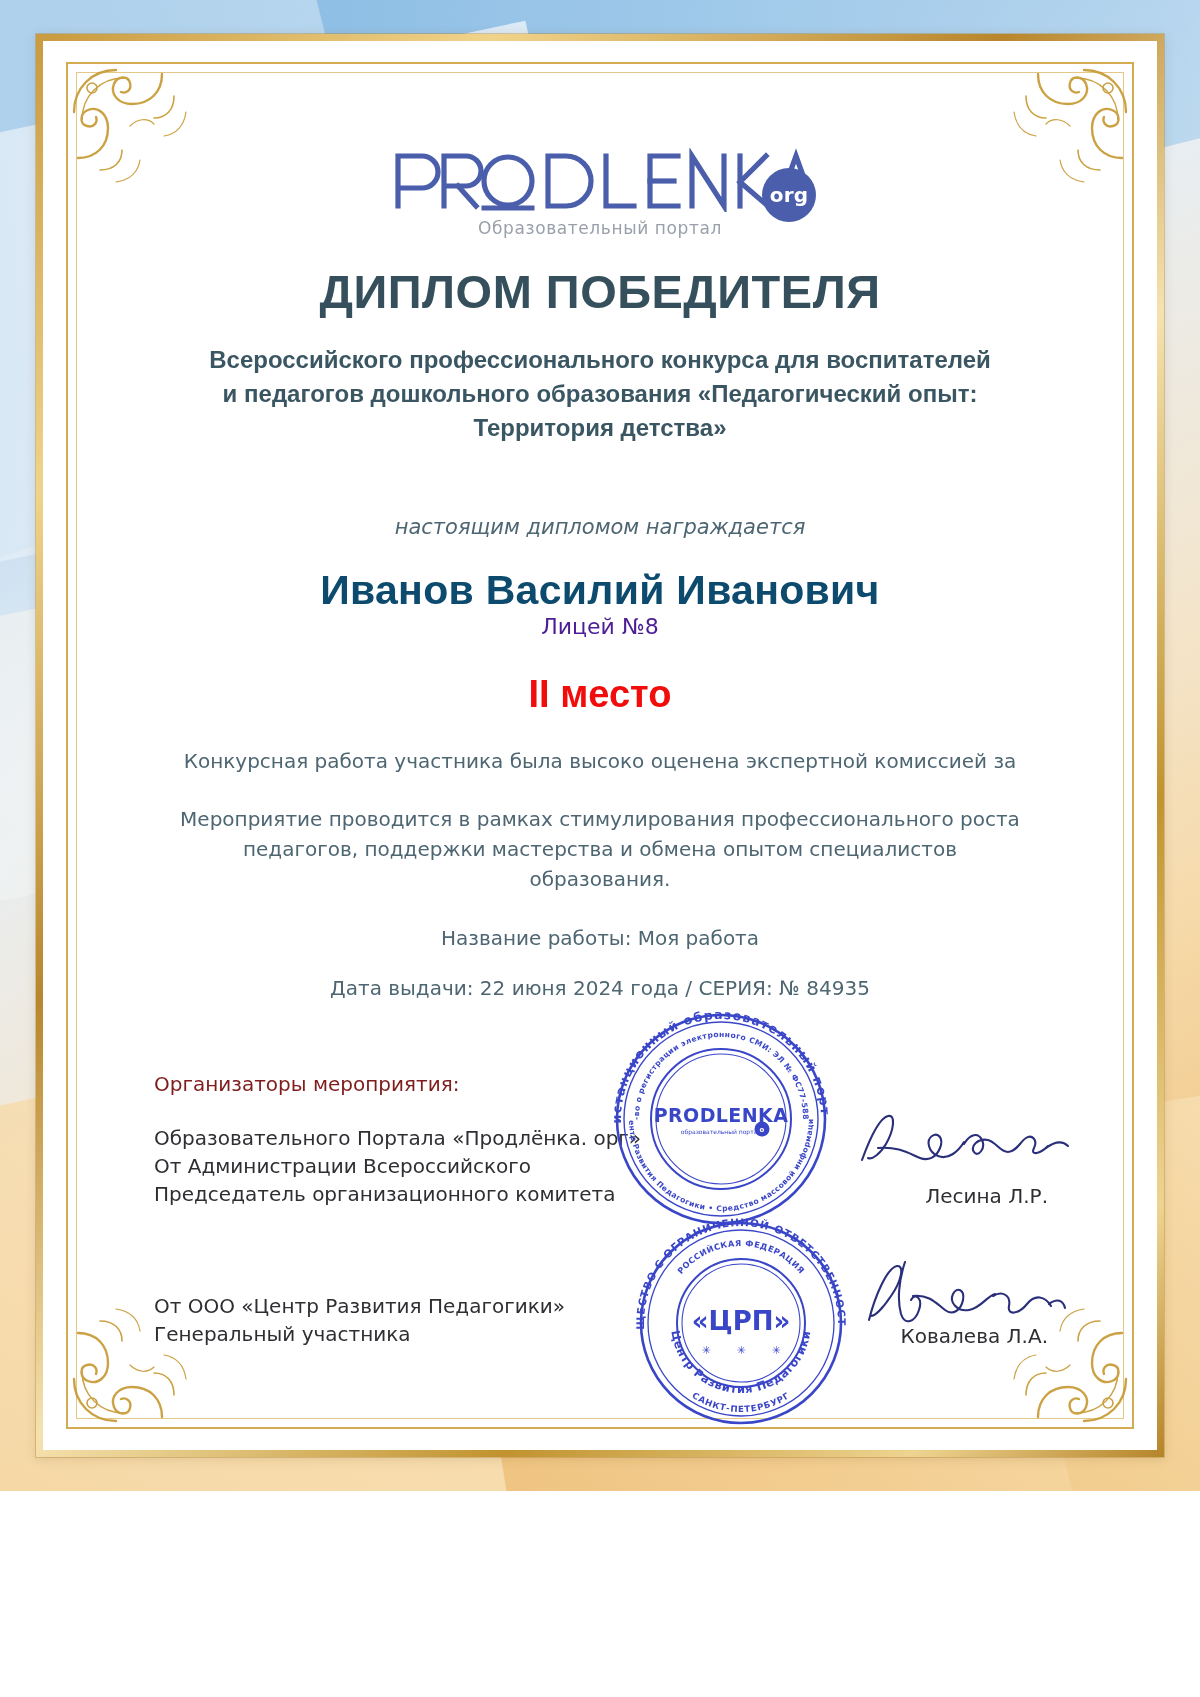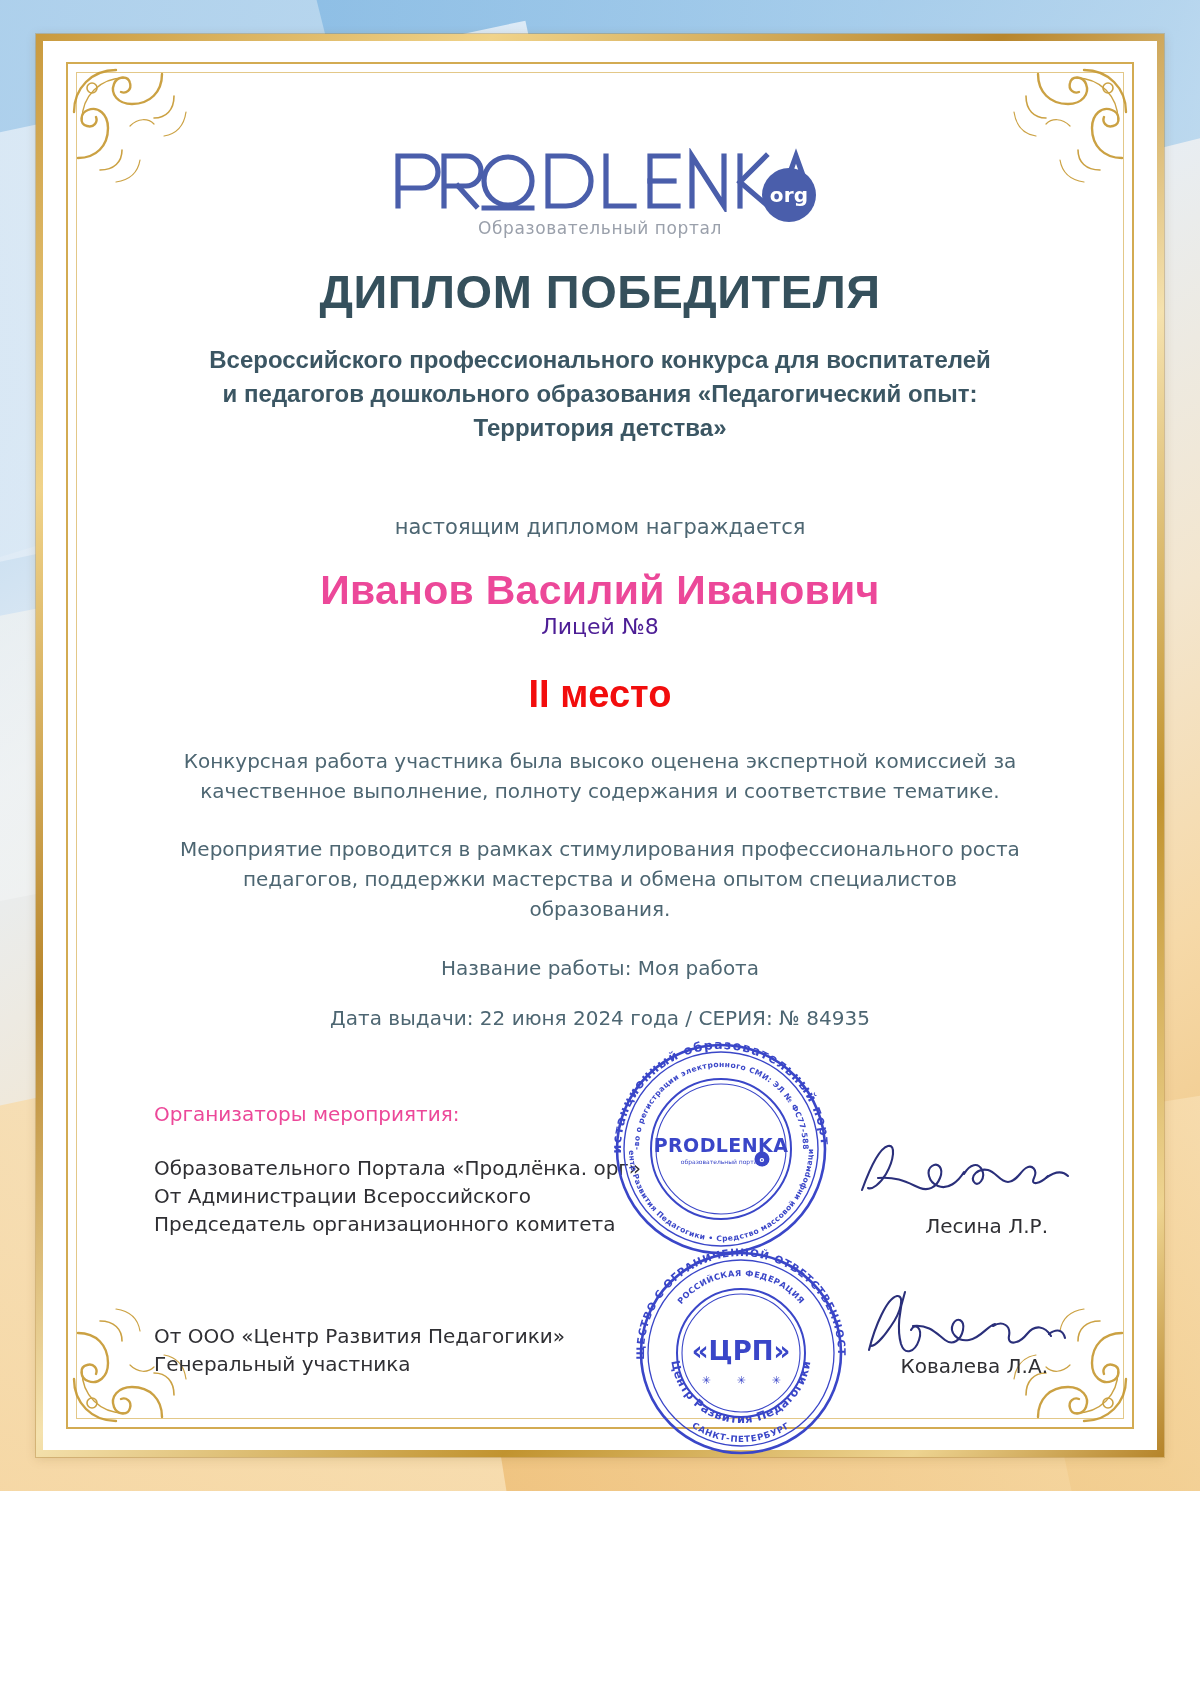--- a/index.html
+++ b/index.html
@@ -92,26 +92,26 @@
     color:#35505c;
   }
   .subtitle{
     margin:24px auto 0;max-width:880px;text-align:center;
     font-family:"Liberation Sans", sans-serif;
     font-weight:bold;font-size:24px;line-height:1.42;color:#3b5663;
   }
   .awarded{
     margin-top:70px;text-align:center;
     font-family:"DejaVu Sans", sans-serif;
-    font-size:21px;color:#4d6672;
+    font-size:21px;color:#4d6672;font-style:italic;
   }
   .recipient{
     margin-top:28px;text-align:center;
     font-family:"Liberation Sans", sans-serif;
-    font-weight:bold;font-size:41px;color:#ec4899;letter-spacing:.3px;
+    font-weight:bold;font-size:41px;color:#0c4a6e;letter-spacing:.3px;
   }
   .org-line{
     text-align:center;
     font-family:"DejaVu Sans", sans-serif;
     font-size:22px;color:#4c1d95;
   }
   .place{
     margin-top:34px;text-align:center;
     font-family:"Liberation Sans", sans-serif;
     font-weight:bold;font-size:38px;color:#f20d0d;
@@ -125,21 +125,21 @@
   .meta{
     margin:32px auto 0;text-align:center;
     font-family:"DejaVu Sans", sans-serif;
     font-size:20px;color:#4d6672;
   }
   .meta.m2{margin-top:26px;}
 
   
   .sign-area{position:relative;margin-top:66px;height:300px;}
   .organizers-label{
-    font-family:"DejaVu Sans", sans-serif;font-size:20px;color:#ec4899;
+    font-family:"DejaVu Sans", sans-serif;font-size:20px;color:#7f1d1d;
     position:absolute;left:58px;top:6px;
   }
   .sig-block{position:absolute;left:58px;}
   .sig-block.b1{top:58px;}
   .sig-block.b2{top:226px;}
   .sig-block div{
     font-family:"DejaVu Sans", sans-serif;font-size:20px;color:#2f2f33;line-height:1.4;
   }
   .signer{
     position:absolute;right:56px;
@@ -273,21 +273,20 @@
       <div>Территория детства»</div>
     </div>
 
     <div class="awarded">настоящим дипломом награждается</div>
     <div class="recipient">Иванов Василий Иванович</div>
     <div class="org-line">Лицей №8</div>
     <div class="place">II место</div>
 
     <div class="para p1">
       <div>Конкурсная работа участника была высоко оценена экспертной комиссией за</div>
-      <div>качественное выполнение, полноту содержания и соответствие тематике.</div>
     </div>
 
     <div class="para p2">
       <div>Мероприятие проводится в рамках стимулирования профессионального роста</div>
       <div>педагогов, поддержки мастерства и обмена опытом специалистов образования.</div>
     </div>
 
     <div class="meta m1">Название работы: Моя работа</div>
     <div class="meta m2">Дата выдачи: 22 июня 2024 года / СЕРИЯ: № 84935</div>
 

